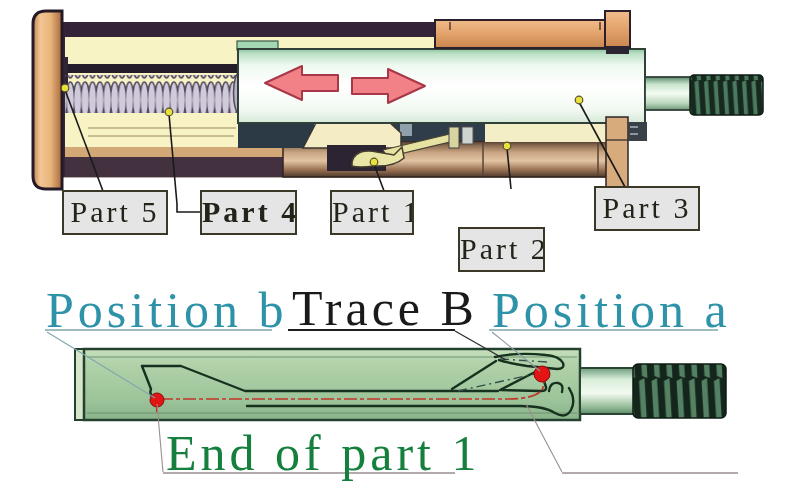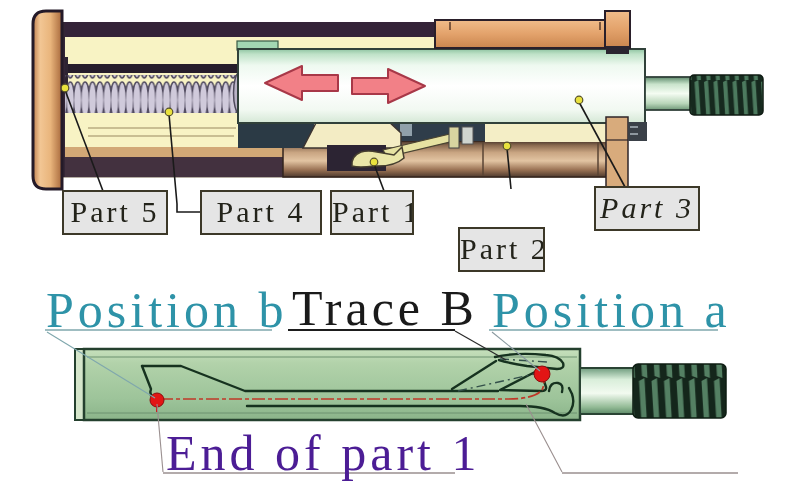--- a/index.html
+++ b/index.html
@@ -14,21 +14,21 @@
     color:#23231a;font-size:30px;letter-spacing:3px;
     text-align:center;line-height:40px;white-space:nowrap;
     overflow:hidden;
   }
   .ann{
     position:absolute;font-size:50px;letter-spacing:4px;
     white-space:nowrap;line-height:1.0;
   }
   .ann-teal{color:#2e93a8;}
   .ann-black{color:#1a1a1a;}
-  .ann-red{color:#4c1d95;}
+  .ann-red{color:#15803d;}
 </style>
 </head>
 <body>
 
 <div class="canvas">
 
 <svg width="800" height="500" viewBox="0 0 800 500">
   <defs>
     <linearGradient id="flangeG" x1="0" y1="0" x2="1" y2="0">
       <stop offset="0" stop-color="#c08050"></stop>
@@ -177,23 +177,23 @@
       <line x1="45" y1="330" x2="272" y2="330" stroke="#7fa7ad" stroke-width="1.3"></line>
       <line x1="288" y1="330" x2="455" y2="330" stroke="#1d1d1d" stroke-width="2"></line>
       <line x1="489" y1="330" x2="718" y2="330" stroke="#7fa7ad" stroke-width="1.3"></line>
       <line x1="163" y1="473" x2="455" y2="473" stroke="#9a8f8f" stroke-width="1.3"></line>
       <line x1="562" y1="473" x2="738" y2="473" stroke="#9a8f8f" stroke-width="1.3"></line>
     </g>
   </g>
 </svg>
 
 <div class="part-label" style="left:62px;top:190px;width:106px;"><span>Part 5</span></div>
-<div class="part-label" style="left:200px;top:190px;width:122px;"><span>Part 4</span></div>
+<div class="part-label" style="left:200px;top:190px;width:97px;font-weight:bold;"><span>Part 4</span></div>
 <div class="part-label" style="left:330px;top:190px;width:84px;"><span>Part 1</span></div>
 <div class="part-label" style="left:458px;top:188px;width:87px;margin-top:39px;"><span>Part 2</span></div>
-<div class="part-label" style="left:594px;top:186px;width:106px;font-style:italic;"><span>Part 3</span></div>
+<div class="part-label" style="left:594px;top:186px;width:106px;"><span>Part 3</span></div>
 
 <div class="ann ann-teal" style="left:46px;top:285px;">Position b</div>
 <div class="ann ann-black" style="left:292px;top:283px;">Trace B</div>
 <div class="ann ann-teal" style="left:492px;top:285px;">Position a</div>
 <div class="ann ann-red" style="left:166px;top:428px;">End of part 1</div>
 
 </div>
 
 </body></html>

